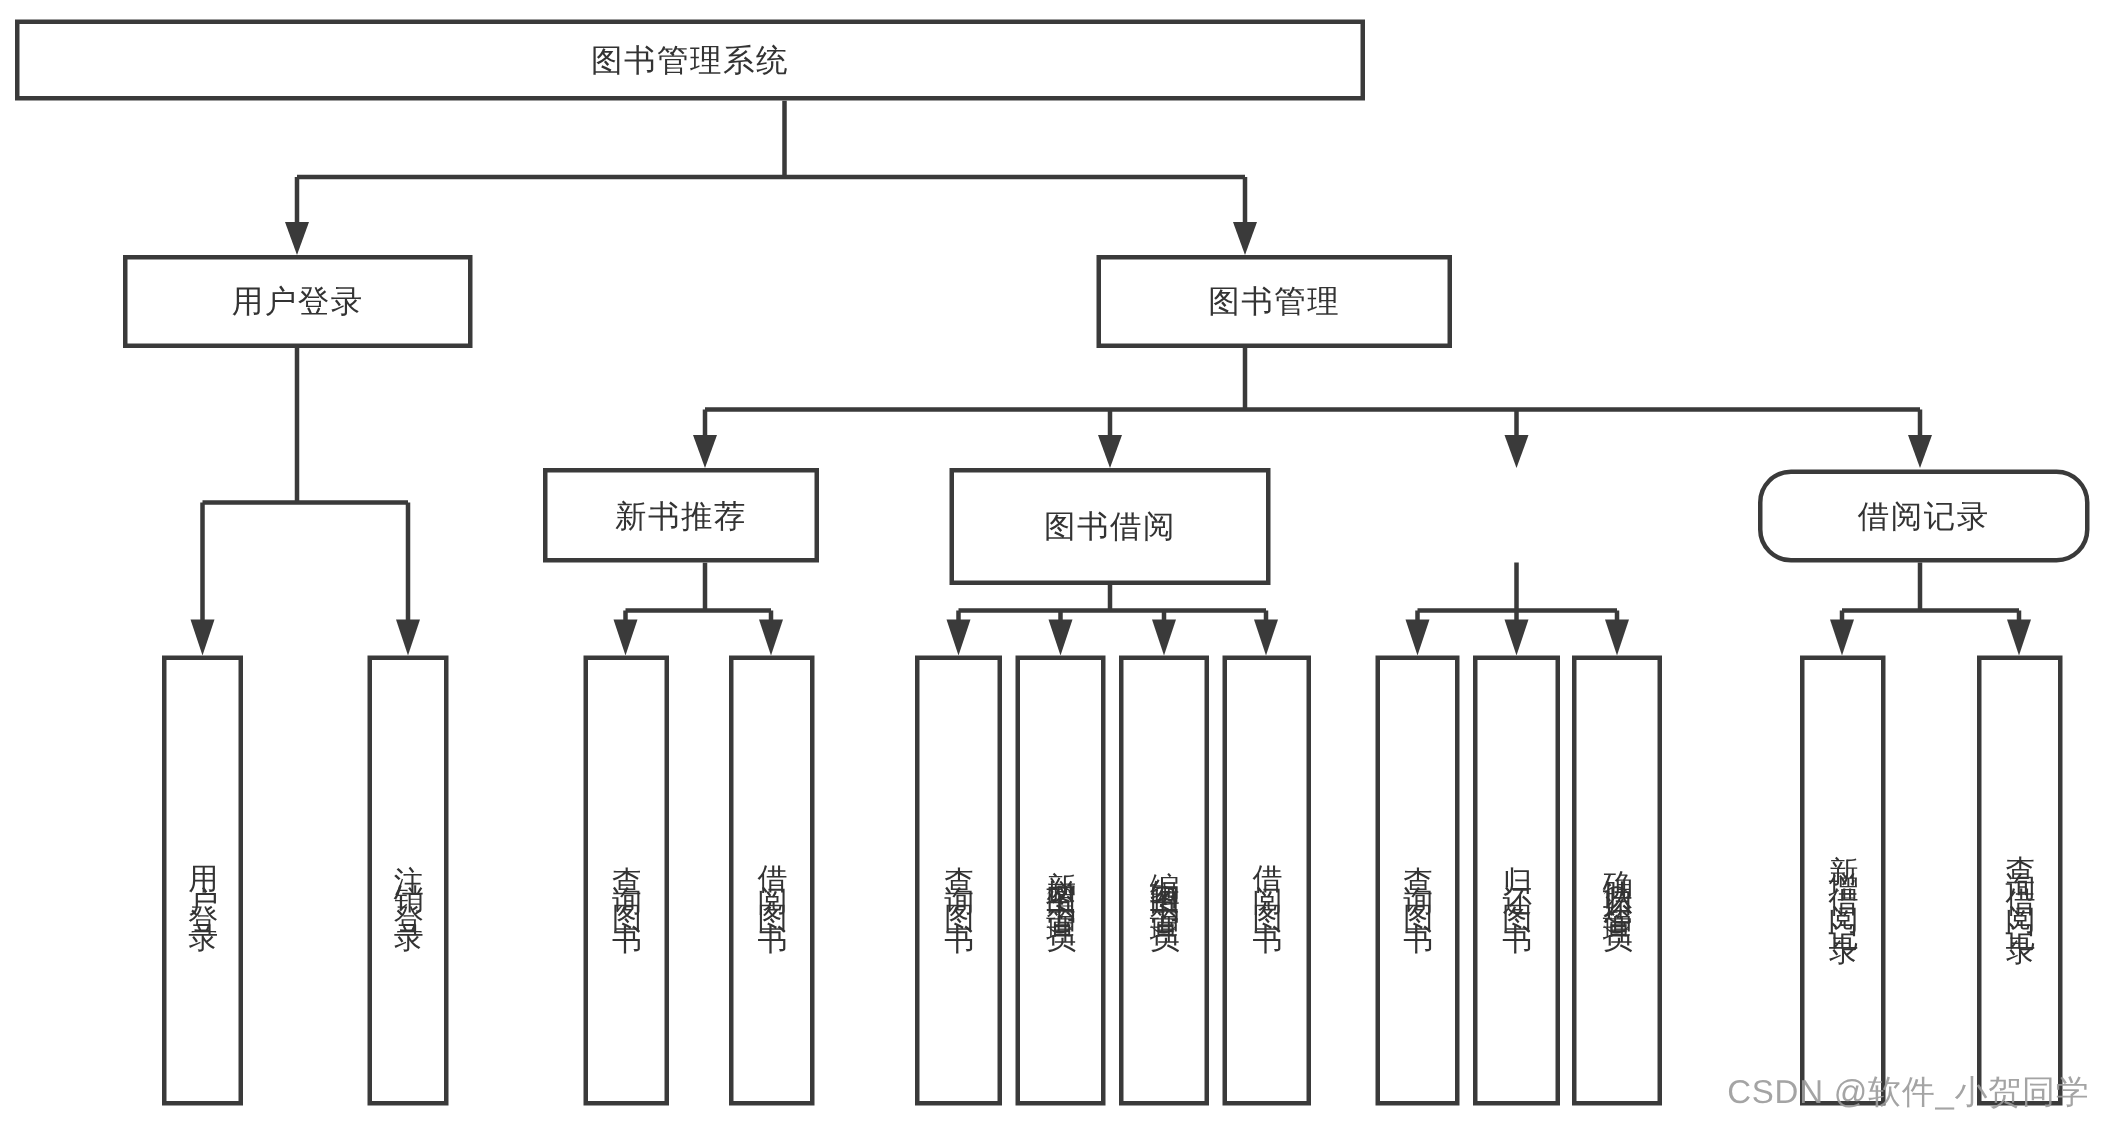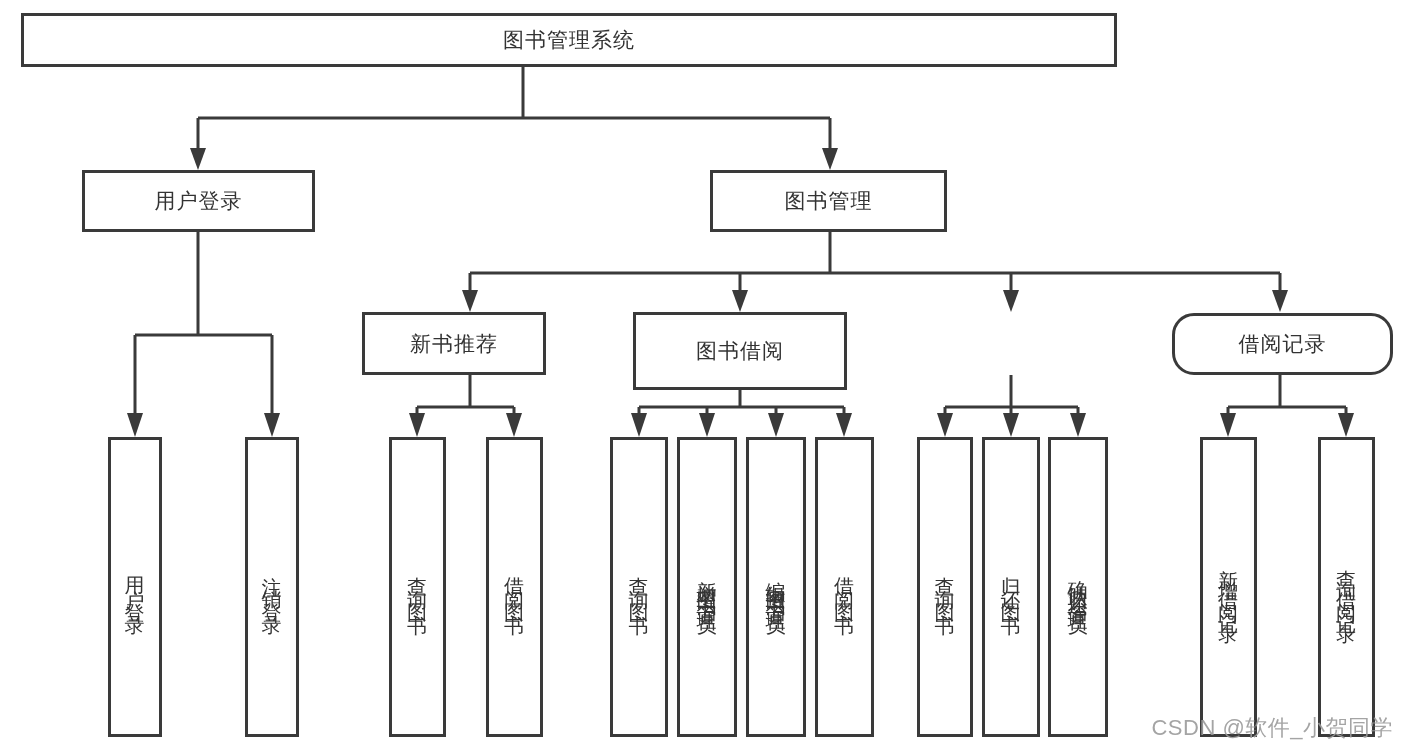--- a/index.html
+++ b/index.html
@@ -65,28 +65,28 @@
     <path d="M1011 375 V407 M945 407 H1078 M945 407 V415 M1011 407 V415 M1078 407 V415"></path>
     <polygon points="937,413 953,413 945,437"></polygon>
     <polygon points="1003,413 1019,413 1011,437"></polygon>
     <polygon points="1070,413 1086,413 1078,437"></polygon>
 
     <path d="M1280 375 V407 M1228 407 H1346 M1228 407 V415 M1346 407 V415"></path>
     <polygon points="1220,413 1236,413 1228,437"></polygon>
     <polygon points="1338,413 1354,413 1346,437"></polygon>
   </svg>
 
-  <div class="hbox" style="left:21px;top:13px;width:1096px;height:54px;">
+  <div class="hbox" style="left:10px;top:13px;width:900px;height:54px;">
     <span>图书管理系统</span>
   </div>
 
   <div class="hbox" style="left:82px;top:170px;width:233px;height:62px;">
     <span>用户登录</span>
   </div>
-  <div class="hbox" style="left:710px;top:170px;width:237px;height:62px;">
+  <div class="hbox" style="left:731px;top:170px;width:237px;height:62px;">
     <span>图书管理</span>
   </div>
 
   <div class="hbox" style="left:362px;top:312px;width:184px;height:63px;">
     <span>新书推荐</span>
   </div>
   <div class="hbox" style="left:633px;top:312px;width:214px;height:78px;">
     <span>图书借阅</span>
   </div>
   <div class="hbox" style="left:1172px;top:313px;width:221px;height:62px;border-radius:22px;">

